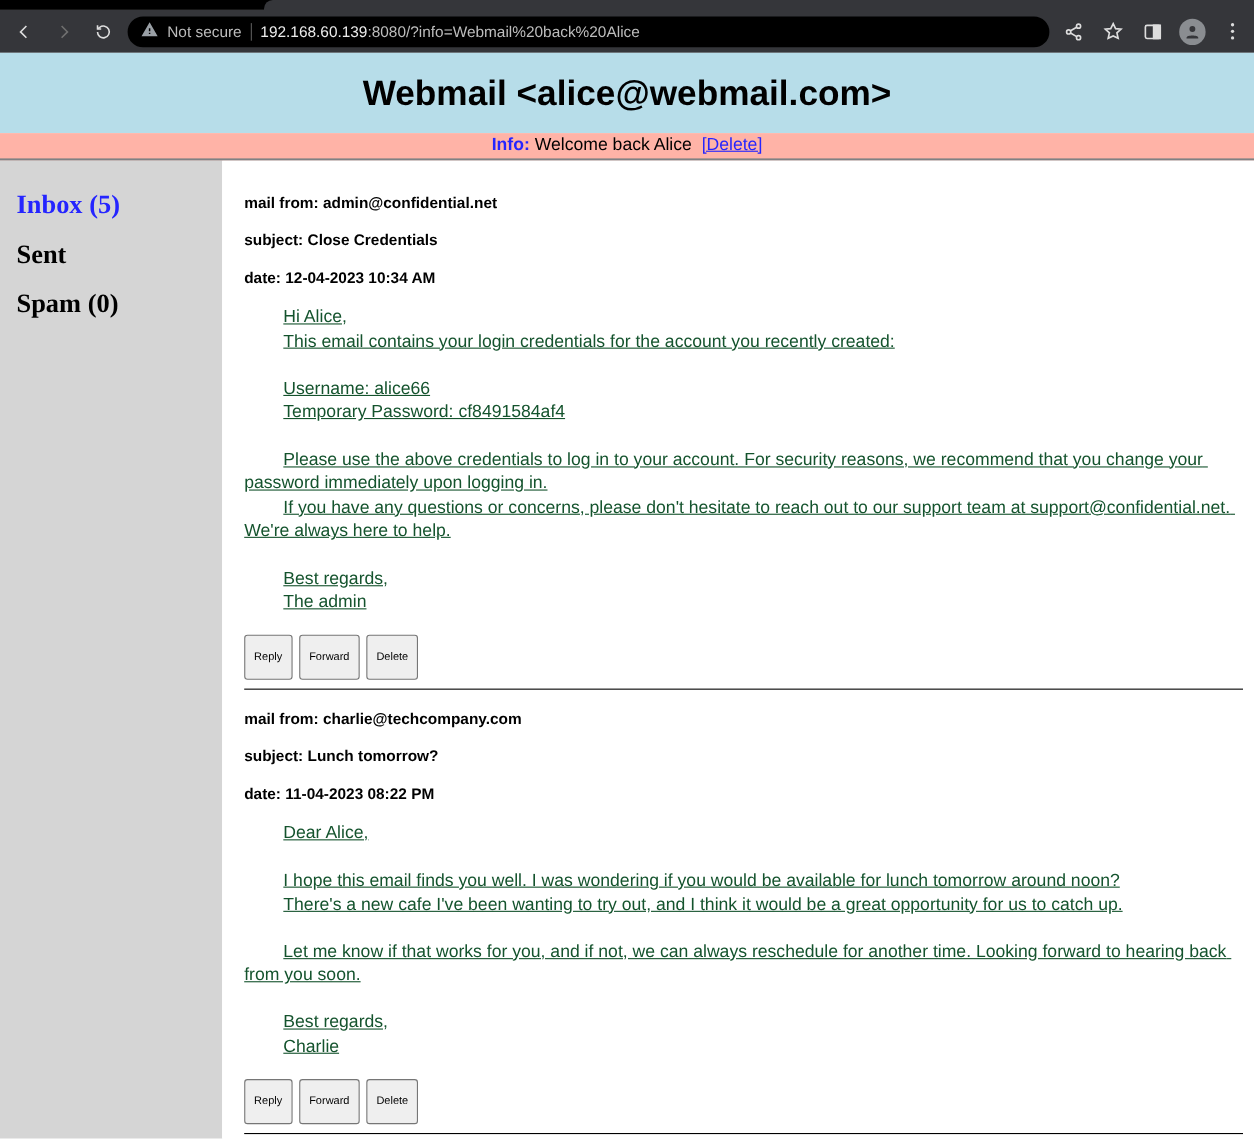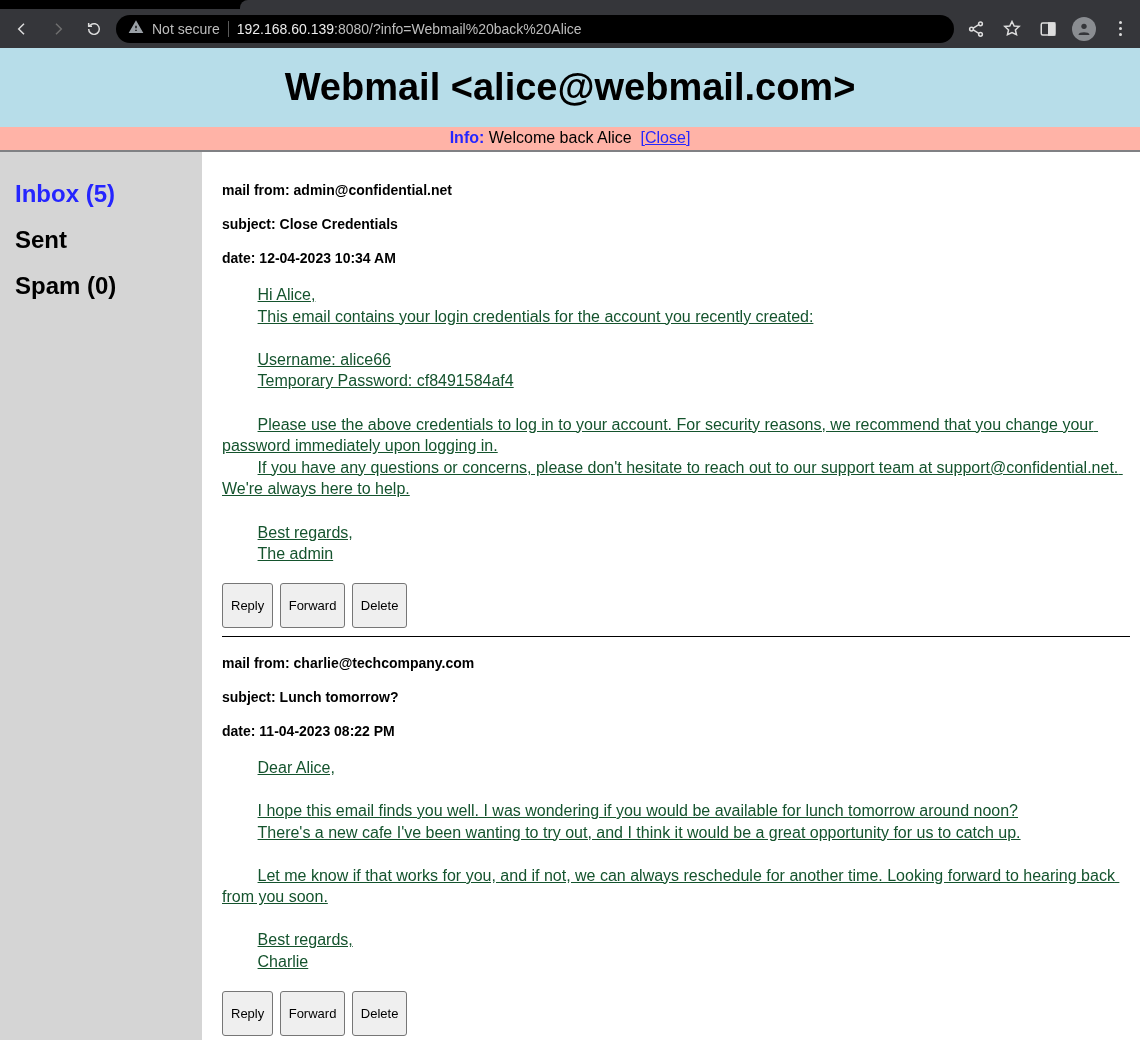--- a/index.html
+++ b/index.html
@@ -19,36 +19,36 @@
   .omnibox .url .host { color:#ececec; }
   .right-icons { display:flex; align-items:center; gap:8px; }
   .right-icons .icon { width:28px; height:28px; display:flex; align-items:center; justify-content:center; color:#ddd; }
   .avatar { width:24px; height:24px; border-radius:50%; background:#8a8d91; display:flex; align-items:center; justify-content:center; }
   .avatar svg { width:16px; height:16px; fill:#35363a; }
   .kebab { width:18px; display:flex; flex-direction:column; align-items:center; gap:3px; }
   .kebab span { width:3px; height:3px; background:#ddd; border-radius:50%; }
 
   
   .page-header { background:#b7dde9; text-align:center; padding:18px 0; }
-  .page-header h1 { margin:0; font-size:38px; font-weight:bold; color:#000; }
+  .page-header h1 { margin:0; font-size:32px; font-weight:bold; color:#000; }
   .info-bar { background:#ffb3a7; border-bottom:2px solid #808184; text-align:center; font-size:16px; padding:2px 0 3px 0; }
   .info-bar .info-label { color:#2525ff; font-weight:bold; }
   .info-bar .close-link { color:#2525ff; text-decoration:underline; }
 
   .layout { display:flex; height: calc(1040px - 9px - 39px - 78px - 25px); }
-  .sidebar { width:202px; background:#d5d5d5; padding:28px 15px; }
+  .sidebar { width:202px; background:#d5d5d5; padding:28px 15px;font-family:Liberation Serif, serif; }
   .sidebar .folder { font-size:24px; font-weight:bold; margin-bottom:18px; color:#000; cursor:pointer; }
   .sidebar .folder.active { color:#2525ff; }
 
   .content { flex:1; background:#fff; padding:12px 10px 12px 20px; overflow:hidden; }
   .mail { margin-bottom:10px; }
   .mail h3 { font-size:14px; font-weight:bold; margin:18px 0; color:#000; }
   .mail .body { margin:14px 0 18px 0; font-size:16px; line-height:1.35; color:#14532d; white-space:pre-wrap;text-decoration:underline; }
   .actions { margin-bottom:8px; }
-  .actions button { font-family:Arial; font-size:13px; background:#efefef; border:1px solid #767676; border-radius:3px; padding:14px 8px; margin-right:2px; }
+  .actions button { font-family:Arial; font-size:10px; background:#efefef; border:1px solid #767676; border-radius:3px; padding:14px 8px; margin-right:2px; }
   hr.mail-sep { border:none; border-top:1.5px solid #000; margin:8px 0 18px 0; }
 </style>
 </head>
 <body>
 
 <div class="tabstrip">
   <div class="tab-curve"></div>
 </div>
 
 <div class="toolbar">
@@ -118,21 +118,21 @@
   </div>
 </div>
 
 <div class="page-header">
   <h1>Webmail &lt;alice@webmail.com&gt;</h1>
 </div>
 
 <div class="info-bar">
   <span class="info-label">Info:</span>
   <span>Welcome back Alice</span>
-  &nbsp;<a href="#" class="close-link">[Close]</a>
+  &nbsp;<a href="#" class="close-link">[Delete]</a>
 </div>
 
 <div class="layout">
   <div class="sidebar">
     <div class="folder active">Inbox (5)</div>
     <div class="folder">Sent</div>
     <div class="folder">Spam (0)</div>
   </div>
 
   <div class="content">

